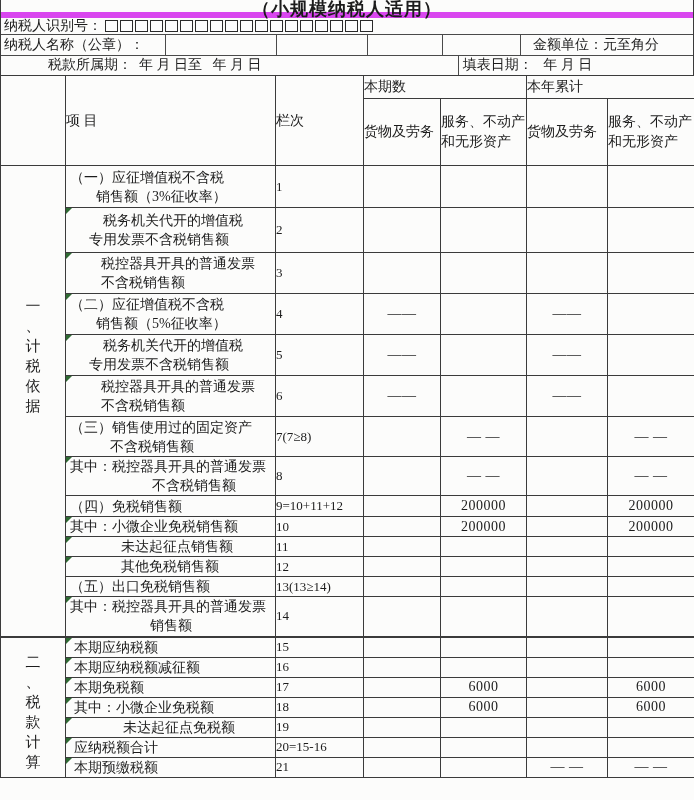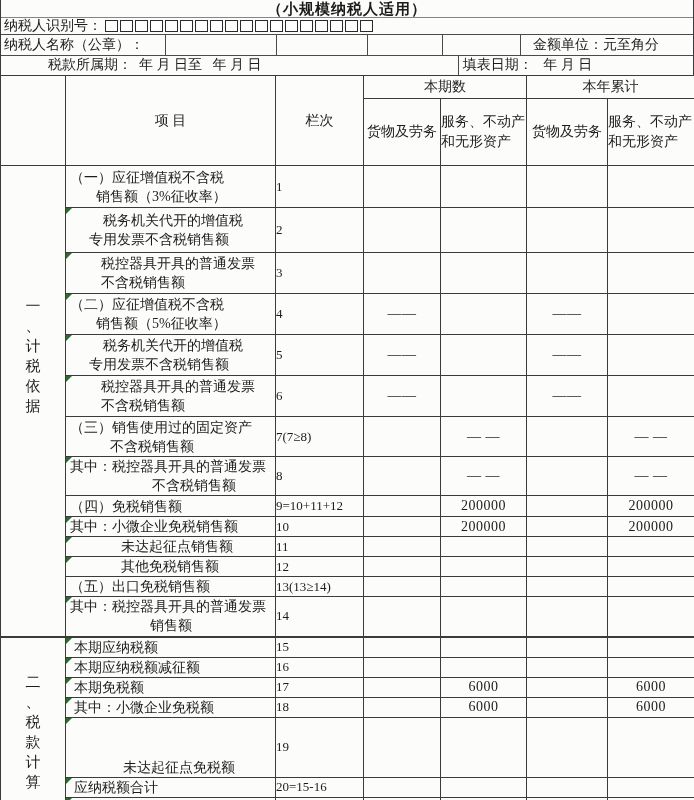--- a/index.html
+++ b/index.html
@@ -7,40 +7,40 @@
     position:relative;width:694px;height:800px;margin:0 auto;
     background:#fcfcfb;color:#1c1c1c;
     font-family:"Liberation Serif","DejaVu Serif",serif;
     font-size:14px;box-sizing:border-box;overflow:hidden;
   }
   .sheet *{box-sizing:border-box;}
   
   .title-row{height:25px;line-height:26px;text-align:center;font-size:22px;
     font-weight:bold;letter-spacing:2px;border-bottom:1px solid #3b3b3b;}
   .hdr-band{border-left:1px solid #3b3b3b;border-right:1px solid #3b3b3b;}
-  .subtitle-row{height:18px;line-height:18px;text-align:center;font-size:15px;
-    font-weight:bold;border-bottom:1px solid #d946ef;letter-spacing:1px;}
+  .subtitle-row{height:18px;line-height:18px;text-align:center;font-size:18px;
+    font-weight:bold;border-bottom:6px solid #d946ef;letter-spacing:1px;}
   .id-row{height:17px;border-bottom:1px solid #4a4a4a;display:flex;align-items:center;padding-left:3px;}
   .id-row .lab{white-space:pre;}
   .idboxes{display:flex;align-items:center;margin-left:3px;}
   .idbox{display:inline-block;width:13px;height:12px;border:1px solid #2a2a2a;
     margin-right:2px;background:#fdfdfd;}
   .name-row{height:21px;border-bottom:1px solid #4a4a4a;display:flex;}
   .name-row .c{height:100%;border-left:1px solid #4a4a4a;}
   .name-row .c:first-child{border-left:none;}
   .name-label{width:164px;padding-left:3px;line-height:20px;white-space:pre;}
   .nc1{width:111px;} .nc2{width:91px;} .nc3{width:75px;} .nc4{width:78px;}
   .unit-cell{width:173px;padding-left:12px;line-height:20px;white-space:pre;}
   .period-row{height:19px;display:flex;}
   .period-left{width:441px;padding-left:3px;line-height:18px;white-space:pre;margin-left:44px;}
   .period-right{width:251px;border-left:1px solid #4a4a4a;padding-left:4px;line-height:18px;white-space:pre;}
   
   table.form{border-collapse:collapse;table-layout:fixed;width:694px;}
   table.form td{border:1px solid #3b3b3b;padding:0;overflow:hidden;vertical-align:middle;}
-  .th-c{text-align:center;}
+  .th-c{text-align:left;}
   .h1{height:23px;}
   .h2{height:67px;}
   td.svc-hdr{text-align:left;padding:1px 6px 1px 3px;line-height:20px;}
   td.seccell{text-align:center;}
   .vlabel{display:flex;flex-direction:column;align-items:center;justify-content:center;
     font-size:15px;line-height:20px;position:relative;}
   .vlabel.up{top:-45px;} .vlabel.dn{top:5px;}
   td.lbl{position:relative;}
   td.lbl div{line-height:19px;white-space:pre;}
   td.no{font-size:13px;padding-left:2px;text-align:left;}
@@ -342,21 +342,21 @@
           </td>
           <td class="no">18</td>
           <td class="val"></td>
           <td class="val">6000</td>
           <td class="val"></td>
           <td class="val">6000</td>
         </tr>
         <tr style="height: 20px;">
           <td class="lbl">
             <i class="mark"></i>
-            <div style="padding-left: 57px; margin-top: 40px;">未达起征点免税额</div>
+            <div style="padding-left: 57px;">未达起征点免税额</div>
           </td>
           <td class="no">19</td>
           <td class="val"></td>
           <td class="val"></td>
           <td class="val"></td>
           <td class="val"></td>
         </tr>
         <tr style="height: 20px;">
           <td class="lbl">
             <i class="mark"></i>

